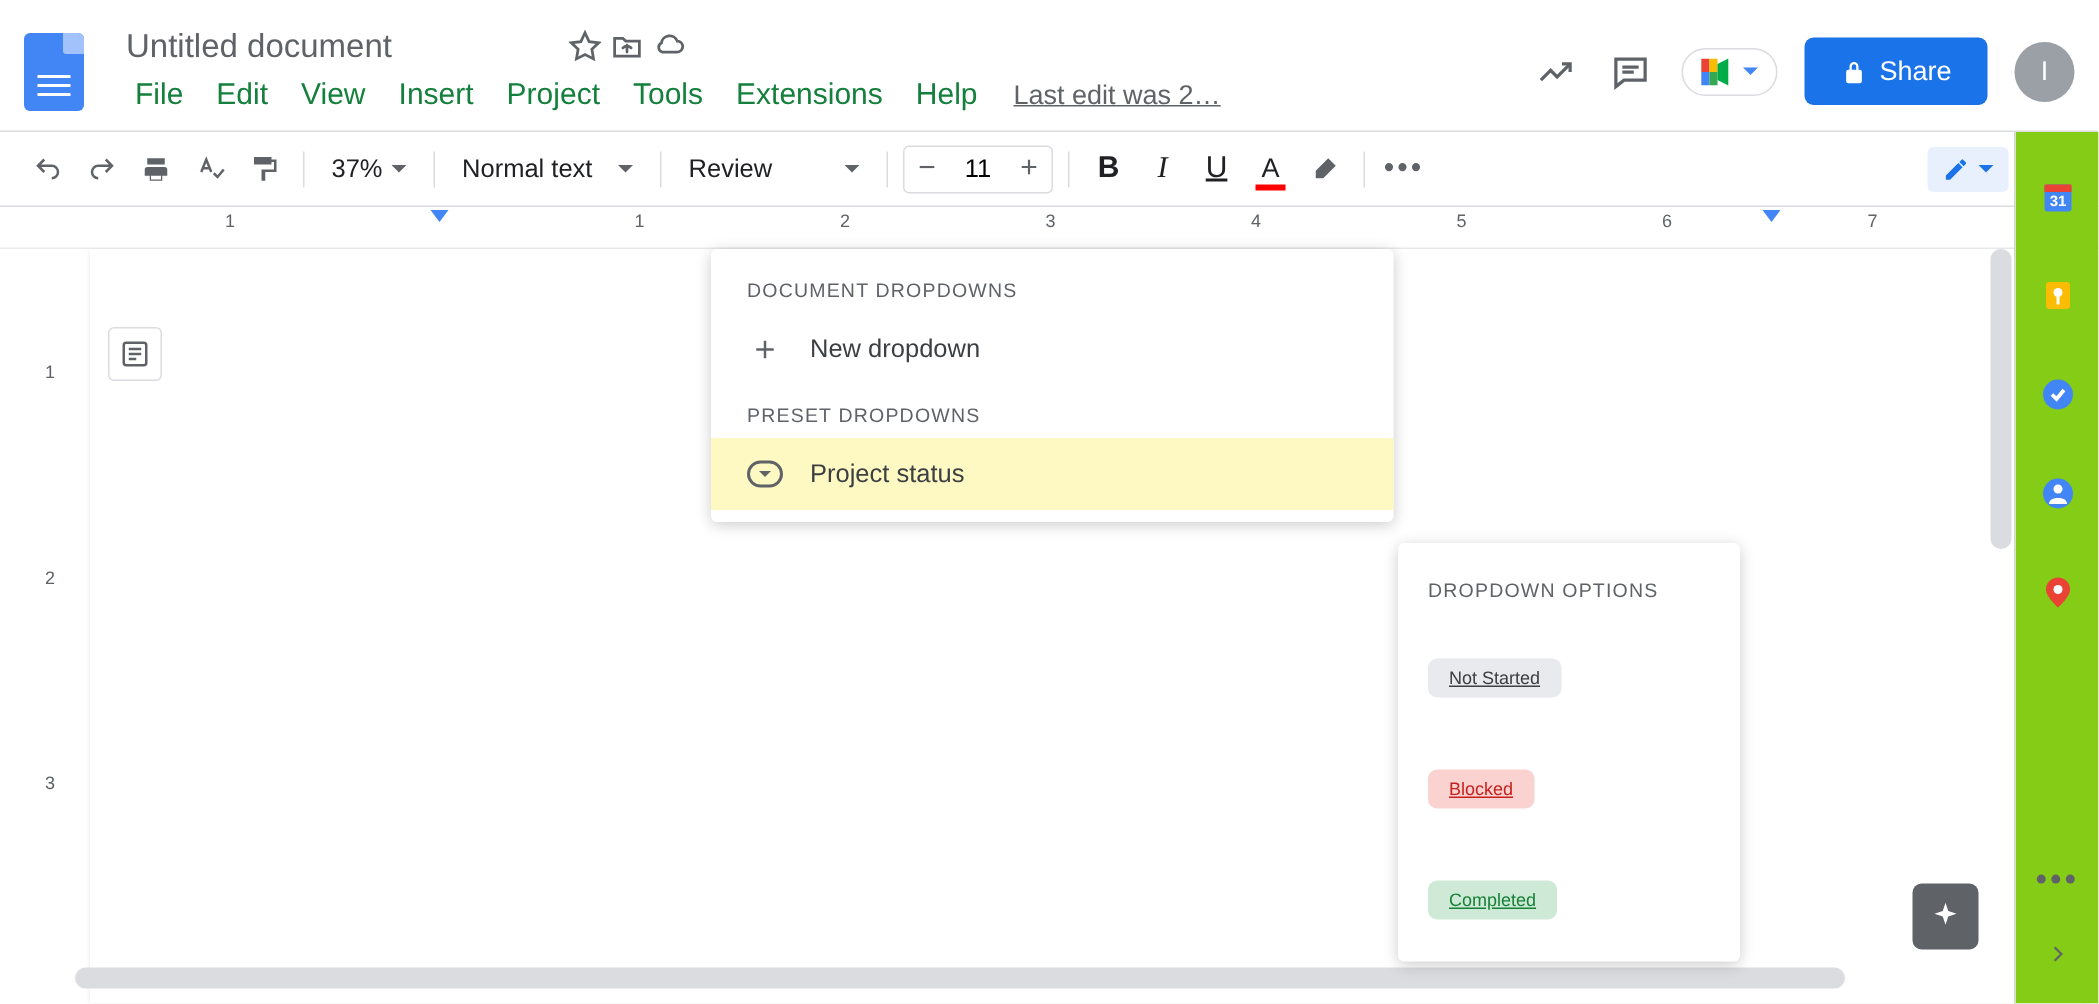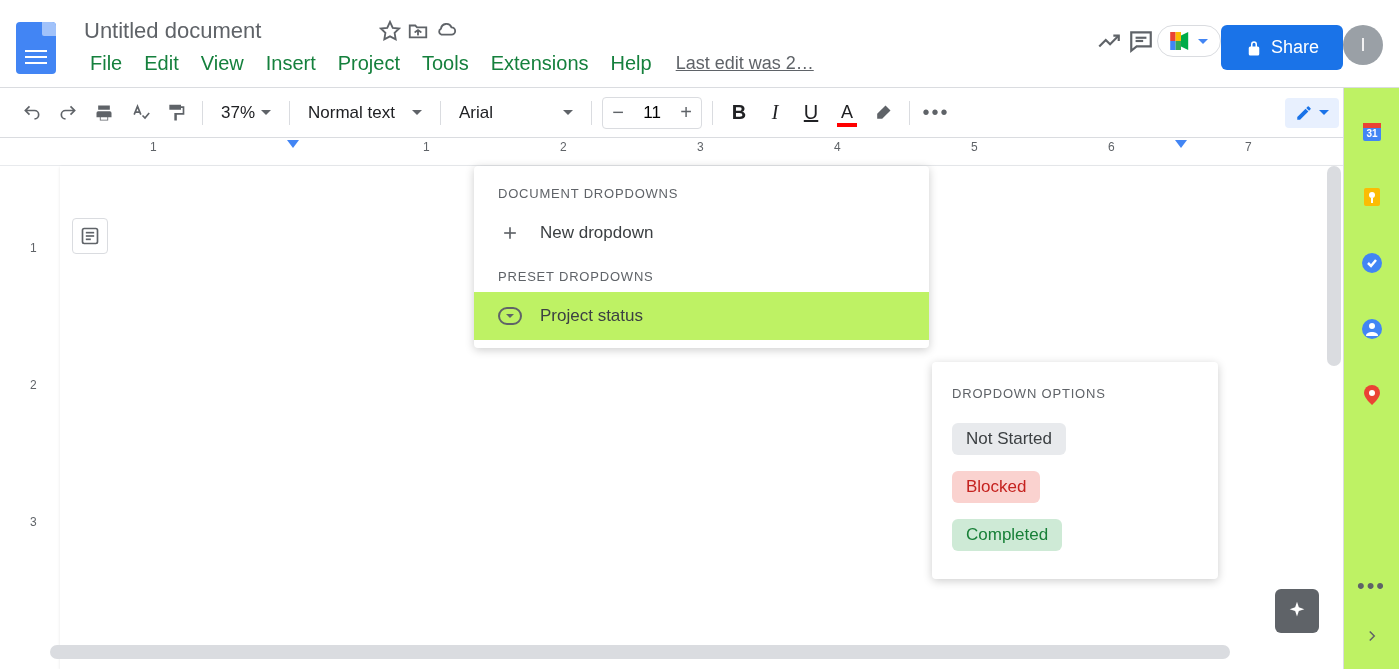--- a/index.html
+++ b/index.html
@@ -10,21 +10,21 @@
     .docs-logo { width: 40px; height: 52px; background: #4285f4; border-radius: 4px; position: relative; margin-right: 24px; }
     .docs-logo::before { content: ""; position: absolute; top: 0; right: 0; width: 14px; height: 14px; background: #a1c2fa; border-radius: 0 4px 0 2px; }
     .docs-logo::after { content: ""; position: absolute; bottom: 10px; left: 9px; width: 22px; height: 2px; background: white; box-shadow: 0 -6px 0 white, 0 -12px 0 white; }
     .header-main { flex: 1; }
     .title-row { display: flex; align-items: center; gap: 0; margin-bottom: 2px; }
     .doc-title { font-size: 22px; color: #5f6368; font-weight: 400; border: none; outline: none; padding: 2px 4px; }
     .title-icon { color: #5f6368; cursor: pointer; display: flex; align-items: center; justify-content: center; width: 28px; height: 28px; }
     .menu-bar { display: flex; align-items: center; gap: 2px; }
     .menu-item { font-size: 20px; color: #15803d; padding: 4px 10px; cursor: pointer; border-radius: 4px; }
     .last-edit { font-size: 18px; color: #5f6368; text-decoration: underline; margin-left: 12px; cursor: pointer; }
-    .header-right { display: flex; align-items: flex-start; }
+    .header-right { display: flex; align-items: center; gap: 18px; }
     .hr-icon { color: #5f6368; cursor: pointer; display: flex; align-items: center; justify-content: center; width: 32px; height: 32px; }
     .meet-btn { display: flex; align-items: center; gap: 6px; border: 1px solid #dadce0; border-radius: 24px; padding: 6px 12px; cursor: pointer; }
     .share-btn { background: #1a73e8; color: white; border: none; border-radius: 6px; padding: 12px 24px; font-size: 18px; font-weight: 500; cursor: pointer; display: flex; align-items: center; gap: 8px; }
     .avatar { width: 40px; height: 40px; border-radius: 50%; background: #9aa0a6; color: white; display: flex; align-items: center; justify-content: center; font-size: 18px; cursor: pointer; }
     
     
     .toolbar { display: flex; align-items: center; padding: 6px 16px; height: 50px; border-bottom: 1px solid #dadce0; gap: 4px; }
     .tb-btn { width: 32px; height: 32px; display: flex; align-items: center; justify-content: center; color: #5f6368; cursor: pointer; border-radius: 4px; }
     .tb-sep { width: 1px; height: 24px; background: #dadce0; margin: 0 6px; }
     .tb-dropdown { display: flex; align-items: center; gap: 6px; padding: 4px 8px; cursor: pointer; font-size: 17px; color: #202124; }
@@ -48,36 +48,36 @@
     .doc-area { display: flex; height: calc(100% - 166px); }
     .vruler { width: 50px; background: white; position: relative; font-size: 12px; color: #5f6368; }
     .vruler-num { position: absolute; left: 30px; }
     .page { flex: 1; background: white; position: relative; margin: 0 8px 0 10px; box-shadow: 0 1px 3px rgba(0,0,0,0.1); }
     .doc-outline-btn { position: absolute; left: 12px; top: 52px; width: 36px; height: 36px; border: 1px solid #dadce0; border-radius: 4px; display: flex; align-items: center; justify-content: center; color: #5f6368; cursor: pointer; }
     
     
     .popup-menu { position: absolute; left: 474px; top: 166px; width: 455px; background: white; box-shadow: 0 2px 10px rgba(0,0,0,0.2); border-radius: 4px; padding: 8px 0; z-index: 10; }
     .popup-section-title { font-size: 13px; font-weight: 500; color: #5f6368; letter-spacing: 0.8px; padding: 12px 24px 8px 24px; }
     .popup-item { display: flex; align-items: center; gap: 18px; padding: 12px 24px; cursor: pointer; font-size: 17px; color: #3c4043; }
-    .popup-item.highlighted { background: #bef264; }
+    .popup-item.highlighted { background: #fef9c3; }
     .popup-icon { width: 24px; height: 24px; display: flex; align-items: center; justify-content: center; color: #5f6368; }
     .chip-icon { width: 26px; height: 18px; border: 2px solid #5f6368; border-radius: 10px; display: flex; align-items: center; justify-content: center; }
     .chip-tri { width: 0; height: 0; border-left: 4px solid transparent; border-right: 4px solid transparent; border-top: 4px solid #5f6368; }
     
     
-    .options-menu { position: absolute; left: 932px; top: 362px; width: 286px; background: white; box-shadow: 0 2px 10px rgba(0,0,0,0.2); border-radius: 4px; padding: 16px 0 20px 0; z-index: 11; }
+    .options-menu { position: absolute; left: 932px; top: 362px; width: 228px; background: white; box-shadow: 0 2px 10px rgba(0,0,0,0.2); border-radius: 4px; padding: 16px 0 4px 0; z-index: 11; }
     .options-title { font-size: 13px; font-weight: 500; color: #5f6368; letter-spacing: 0.8px; padding: 8px 20px 14px 20px; }
-    .opt-chip { display: inline-block; margin: 8px 20px; padding: 6px 14px; border-radius: 6px; font-size: 17px; }
+    .opt-chip { display: inline-block; margin: 24px 20px; padding: 6px 14px; border-radius: 6px; font-size: 12px; text-decoration: underline; }
     .opt-not-started { background: #e8eaed; color: #3c4043; }
     .opt-blocked { background: #fad2cf; color: #c5221f; }
     .opt-in-progress { background: #feefc3; color: #b06000; }
     .opt-completed { background: #ceead6; color: #188038; }
     
     
-    .side-panel { position: absolute; right: 0; top: 88px; width: 56px; height: calc(100% - 88px); border-left: 1px solid #dadce0; background: #bef264; display: flex; flex-direction: column; align-items: center; gap: 40px; padding-top: 30px; }
+    .side-panel { position: absolute; right: 0; top: 88px; width: 56px; height: calc(100% - 88px); border-left: 1px solid #dadce0; background: #84cc16; display: flex; flex-direction: column; align-items: center; gap: 40px; padding-top: 30px; }
     .side-icon { width: 26px; height: 26px; cursor: pointer; display: flex; align-items: center; justify-content: center; }
     .side-panel-bottom { margin-top: auto; margin-bottom: 20px; display: flex; flex-direction: column; gap: 24px; align-items: center; }
     
     
     .explore-btn { position: absolute; right: 80px; bottom: 36px; width: 44px; height: 44px; background: #5f6368; border-radius: 6px; display: flex; align-items: center; justify-content: center; cursor: pointer; color: white; }
     
     
     .vscroll { position: absolute; right: 58px; top: 166px; width: 14px; height: 200px; background: #dadce0; border-radius: 7px; }
     .hscroll { position: absolute; left: 50px; bottom: 10px; width: 1180px; height: 14px; background: #dadce0; border-radius: 7px; }
     
@@ -188,21 +188,21 @@
     <span>37%</span>
     <span class="tb-caret"></span>
   </div>
   <span class="tb-sep"></span>
   <div class="tb-dropdown" style="width:130px;justify-content:space-between">
     <span>Normal text</span>
     <span class="tb-caret"></span>
   </div>
   <span class="tb-sep"></span>
   <div class="tb-dropdown" style="width:130px;justify-content:space-between">
-    <span>Arial</span>
+    <span>Review</span>
     <span class="tb-caret"></span>
   </div>
   <span class="tb-sep"></span>
   <div class="font-size-grp">
     <span class="btn">−</span>
     <input class="font-size-input" value="11" style="">
     <span class="btn">+</span>
   </div>
   <span class="tb-sep"></span>
   <span class="tb-btn" style="font-weight:700;font-size:20px;color:#202124">B</span>

